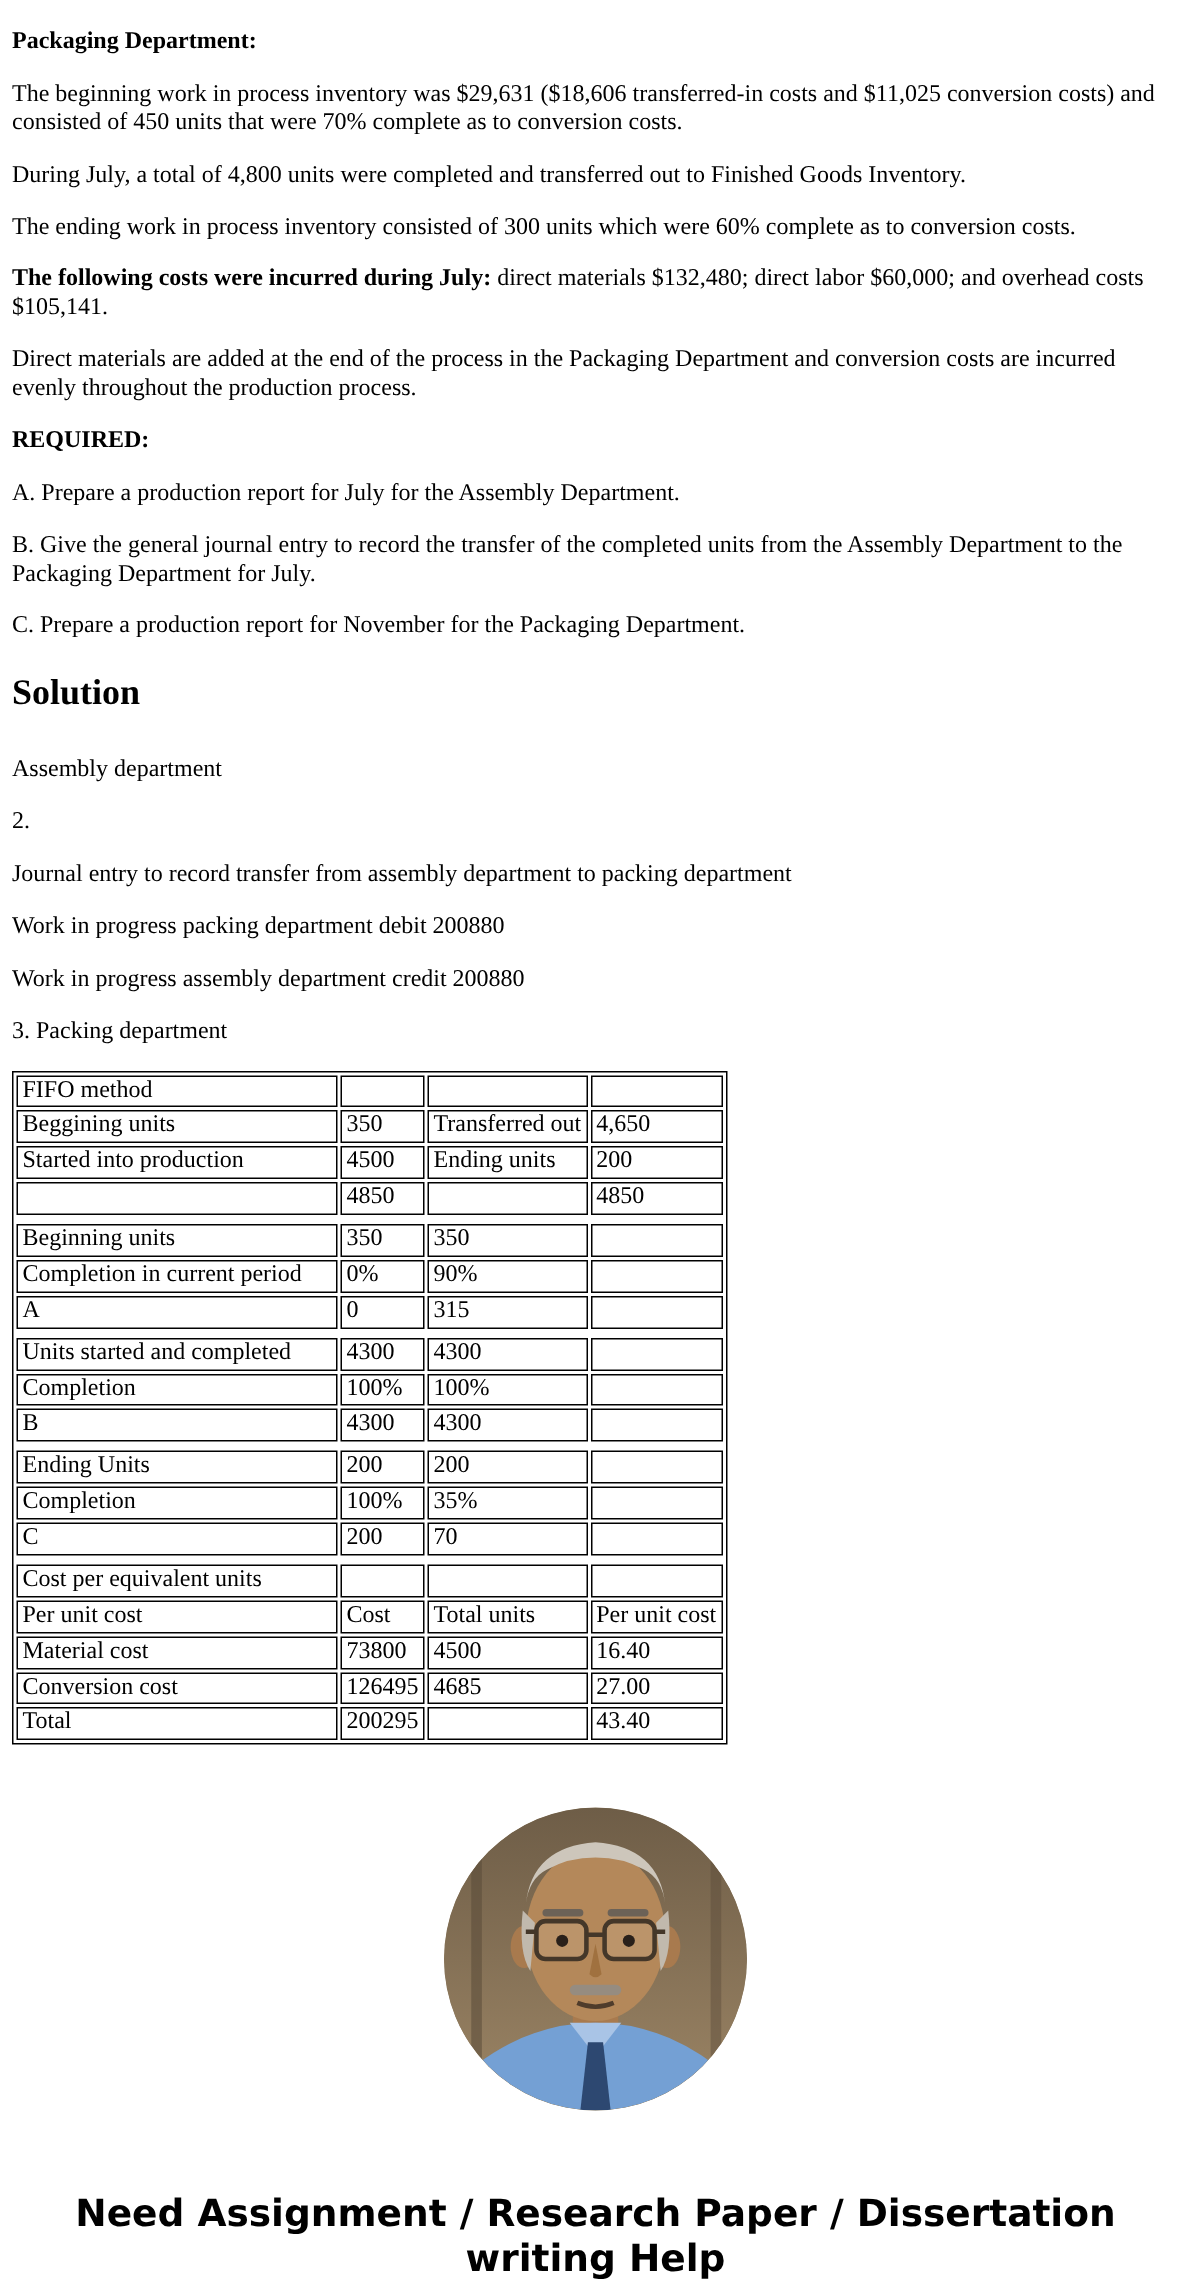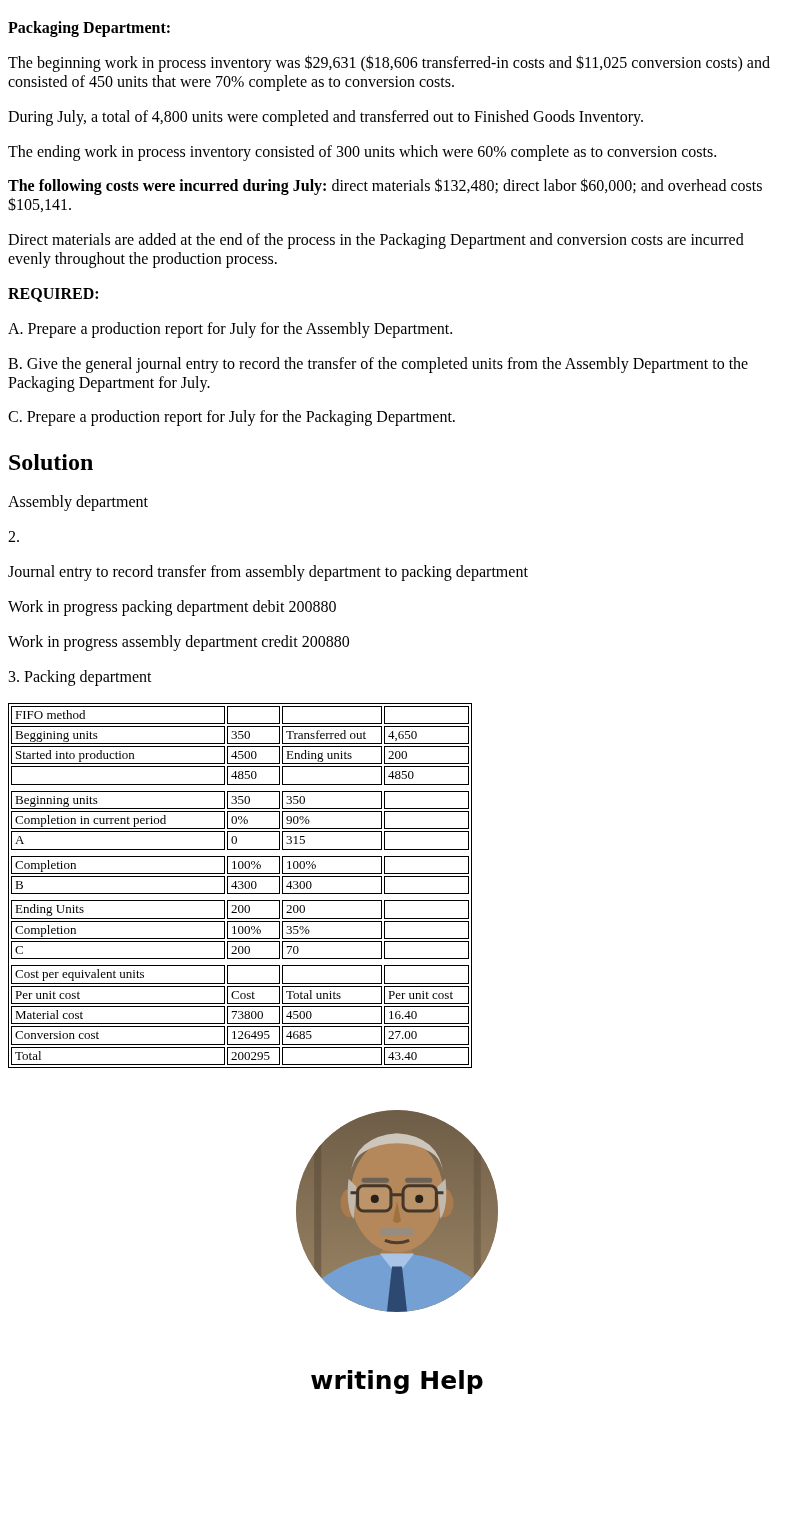--- a/index.html
+++ b/index.html
@@ -9,30 +9,30 @@
     width: 778px;
     color: #000;
     font-family: "Liberation Serif", serif;
     font-size: 16px;
   }
   p { margin: 16px 0; line-height: 1.18; }
   p.first { margin-top: 19px; }
   h2 {
     font-size: 24px;
     font-weight: bold;
-    margin: 22px 0 17px;
+    margin: 22px 0 28px;
     font-family: inherit;
   }
   
   table.report {
     border-collapse: separate;
     border-spacing: 2px;
     border: 1px solid #000;
     margin: 14px 0 0 0;
-    font-size: 13px;
+    font-size: 16px;
   }
   table.report td {
     border: 1px solid #000;
     padding: 0 3px 1px 3px;
     line-height: 1.18;
     white-space: nowrap;
     vertical-align: top;
   }
   table.report tr.spacer td {
     border: none;
@@ -77,21 +77,21 @@
 <p><b>The following costs were incurred during July:</b><span> direct materials $132,480; direct labor $60,000; and overhead costs $105,141.</span></p>
 
 <p>Direct materials are added at the end of the process in the Packaging Department and conversion costs are incurred evenly throughout the production process.</p>
 
 <p><b>REQUIRED:</b></p>
 
 <p>A. Prepare a production report for July for the Assembly Department.</p>
 
 <p>B. Give the general journal entry to record the transfer of the completed units from the Assembly Department to the Packaging Department for July.</p>
 
-<p>C. Prepare a production report for July for the Packaging Department.</p>
+<p>C. Prepare a production report for November for the Packaging Department.</p>
 
 <h2>Solution</h2>
 
 <p>Assembly department</p>
 
 <p>2.</p>
 
 <p>Journal entry to record transfer from assembly department to packing department</p>
 
 <p>Work in progress packing department debit 200880</p>
@@ -153,20 +153,26 @@
       <tr>
         <td>A</td>
         <td>0</td>
         <td>315</td>
         <td></td>
       </tr>
       <tr class="spacer">
         <td></td>
         <td></td>
         <td></td>
+        <td></td>
+      </tr>
+      <tr>
+        <td>Units started and completed</td>
+        <td>4300</td>
+        <td>4300</td>
         <td></td>
       </tr>
       <tr>
         <td>Completion</td>
         <td>100%</td>
         <td>100%</td>
         <td></td>
       </tr>
       <tr>
         <td>B</td>
@@ -272,15 +278,16 @@
       <circle cx="78" cy="88" r="4" fill="#29201a"></circle>
       <circle cx="122" cy="88" r="4" fill="#29201a"></circle>
       <path d="M100 90 L96 110 Q100 114 104 110 Z" fill="#a0713f"></path>
       <rect x="83" y="117" width="34" height="7" rx="3.5" fill="#968c80"></rect>
       <path d="M88 129 Q100 134 112 129" stroke="#4f3c2b" stroke-width="3" fill="none"></path>
     </g>
   </svg>
 </div>
 
 <div class="footer">
+  <div>Need Assignment / Research Paper / Dissertation</div>
   <div>writing Help</div>
 
 </div>
 
 </body></html>

